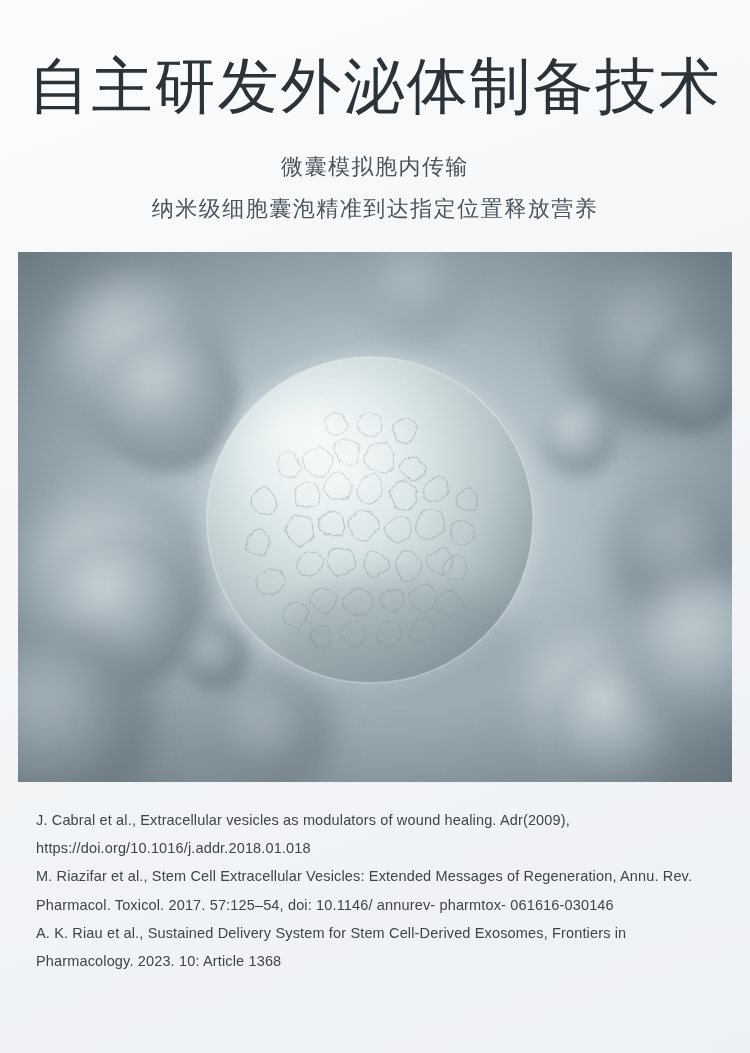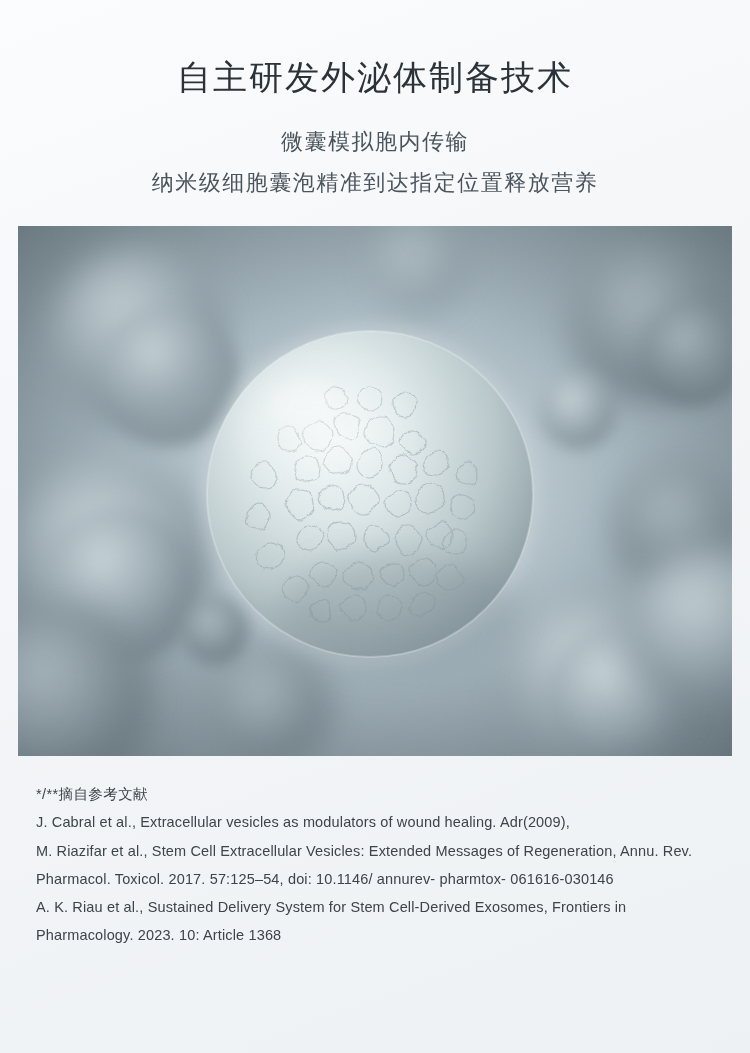--- a/index.html
+++ b/index.html
@@ -21,26 +21,26 @@
     background: linear-gradient(160deg, #fbfcfd 0%, #f4f6f8 40%, #eef1f4 100%);
     box-sizing: border-box;
   }
 
   
   .header {
     padding-top: 44px;
     text-align: center;
   }
   .main-title {
-    font-size: 34px;
+    font-size: 61px;
     line-height: 1.25;
     letter-spacing: 2px;
     color: #2b3238;
     font-weight: 500;
-    margin: 12px;
+    margin: 4px;
   }
   .subtitle-block {
     margin-top: 22px;
   }
   .subtitle {
     font-size: 22px;
     line-height: 1.9;
     letter-spacing: 1.5px;
     color: #4a545c;
     font-weight: 400;
@@ -219,21 +219,21 @@
         <circle cx="560" cy="185" r="38" fill="url(#blurCell)"></circle>
         <circle cx="196" cy="404" r="34" fill="url(#blurCellDark)"></circle>
       </g>
 
       <rect width="714" height="530" filter="url(#grain)" opacity="0.35"></rect>
       <rect width="714" height="530" fill="none"></rect>
     </svg>
   </div>
 
   <div class="refs">
-    <div class="ref-line cn">*/**摘自参考文献</div>
     <div class="ref-line">J. Cabral et al., Extracellular vesicles as modulators of wound healing. Adr(2009),</div>
+    <div class="ref-line">https://doi.org/10.1016/j.addr.2018.01.018</div>
     <div class="ref-line">M. Riazifar et al., Stem Cell Extracellular Vesicles: Extended Messages of Regeneration, Annu. Rev.</div>
     <div class="ref-line">Pharmacol. Toxicol. 2017. 57:125–54, doi: 10.1146/ annurev- pharmtox- 061616-030146</div>
     <div class="ref-line">A. K. Riau et al., Sustained Delivery System for Stem Cell-Derived Exosomes, Frontiers in</div>
     <div class="ref-line">Pharmacology. 2023. 10: Article 1368</div>
   </div>
 
 </div>
 
 </body></html>

